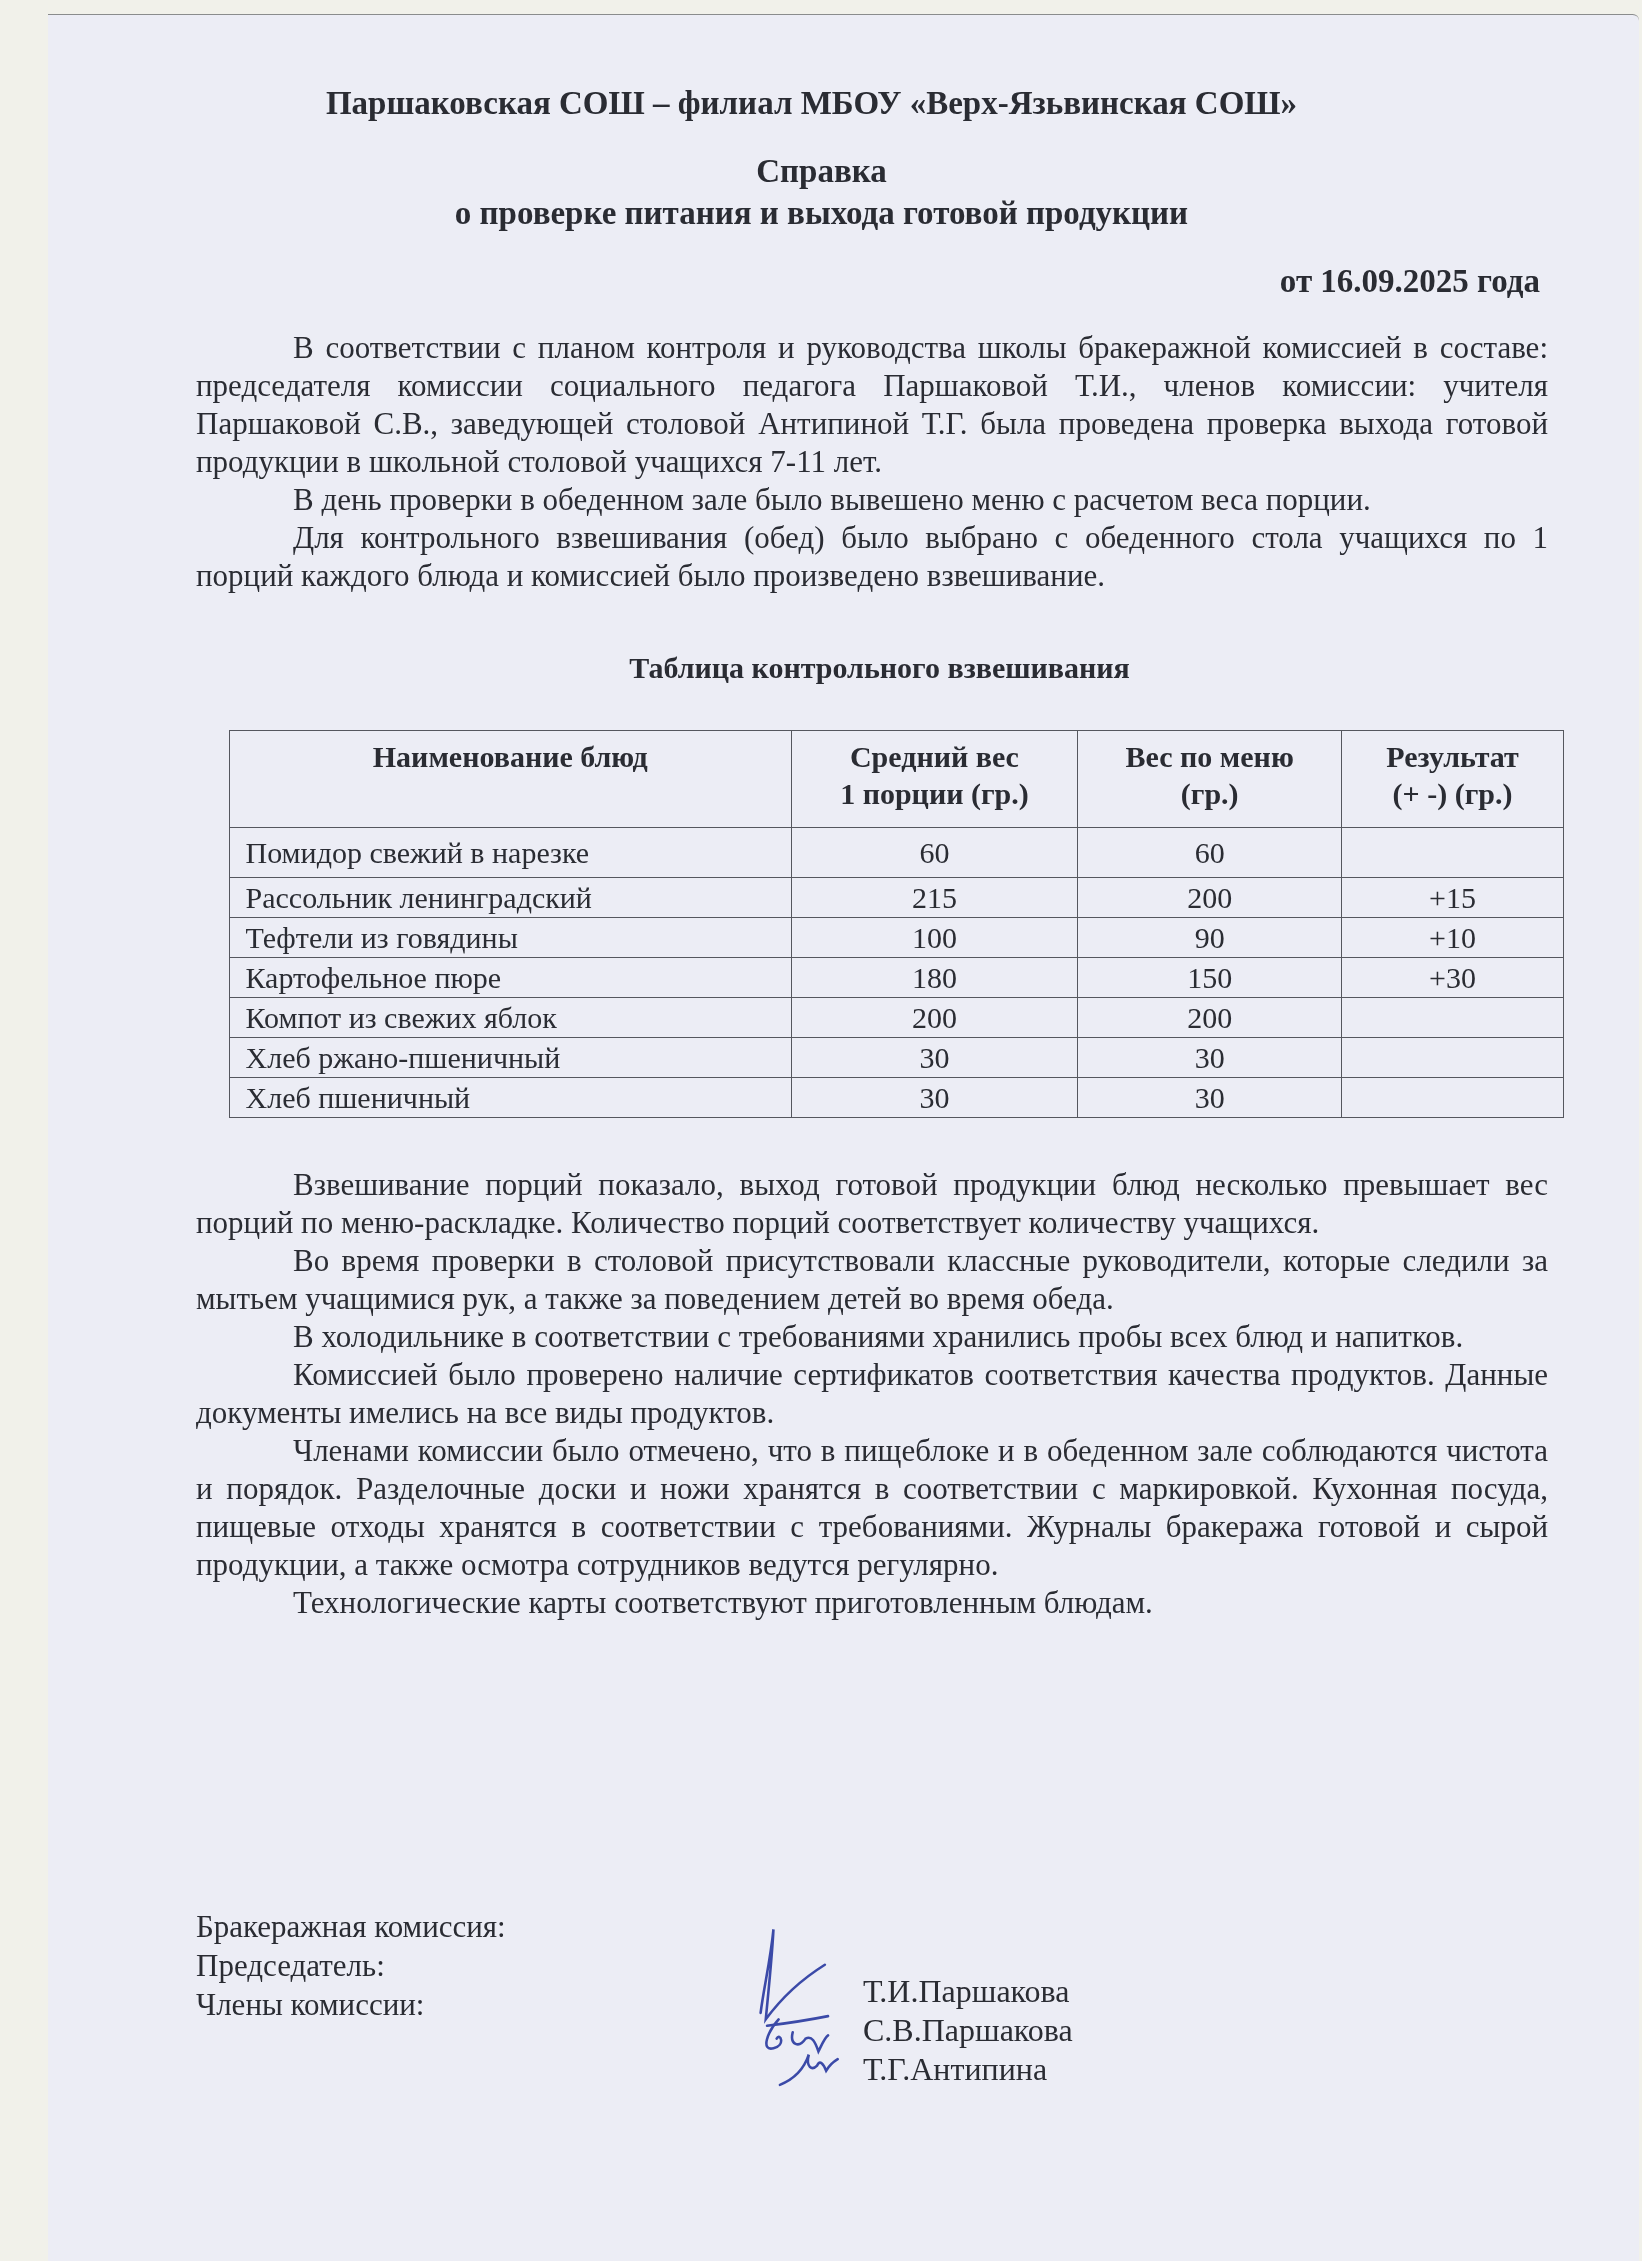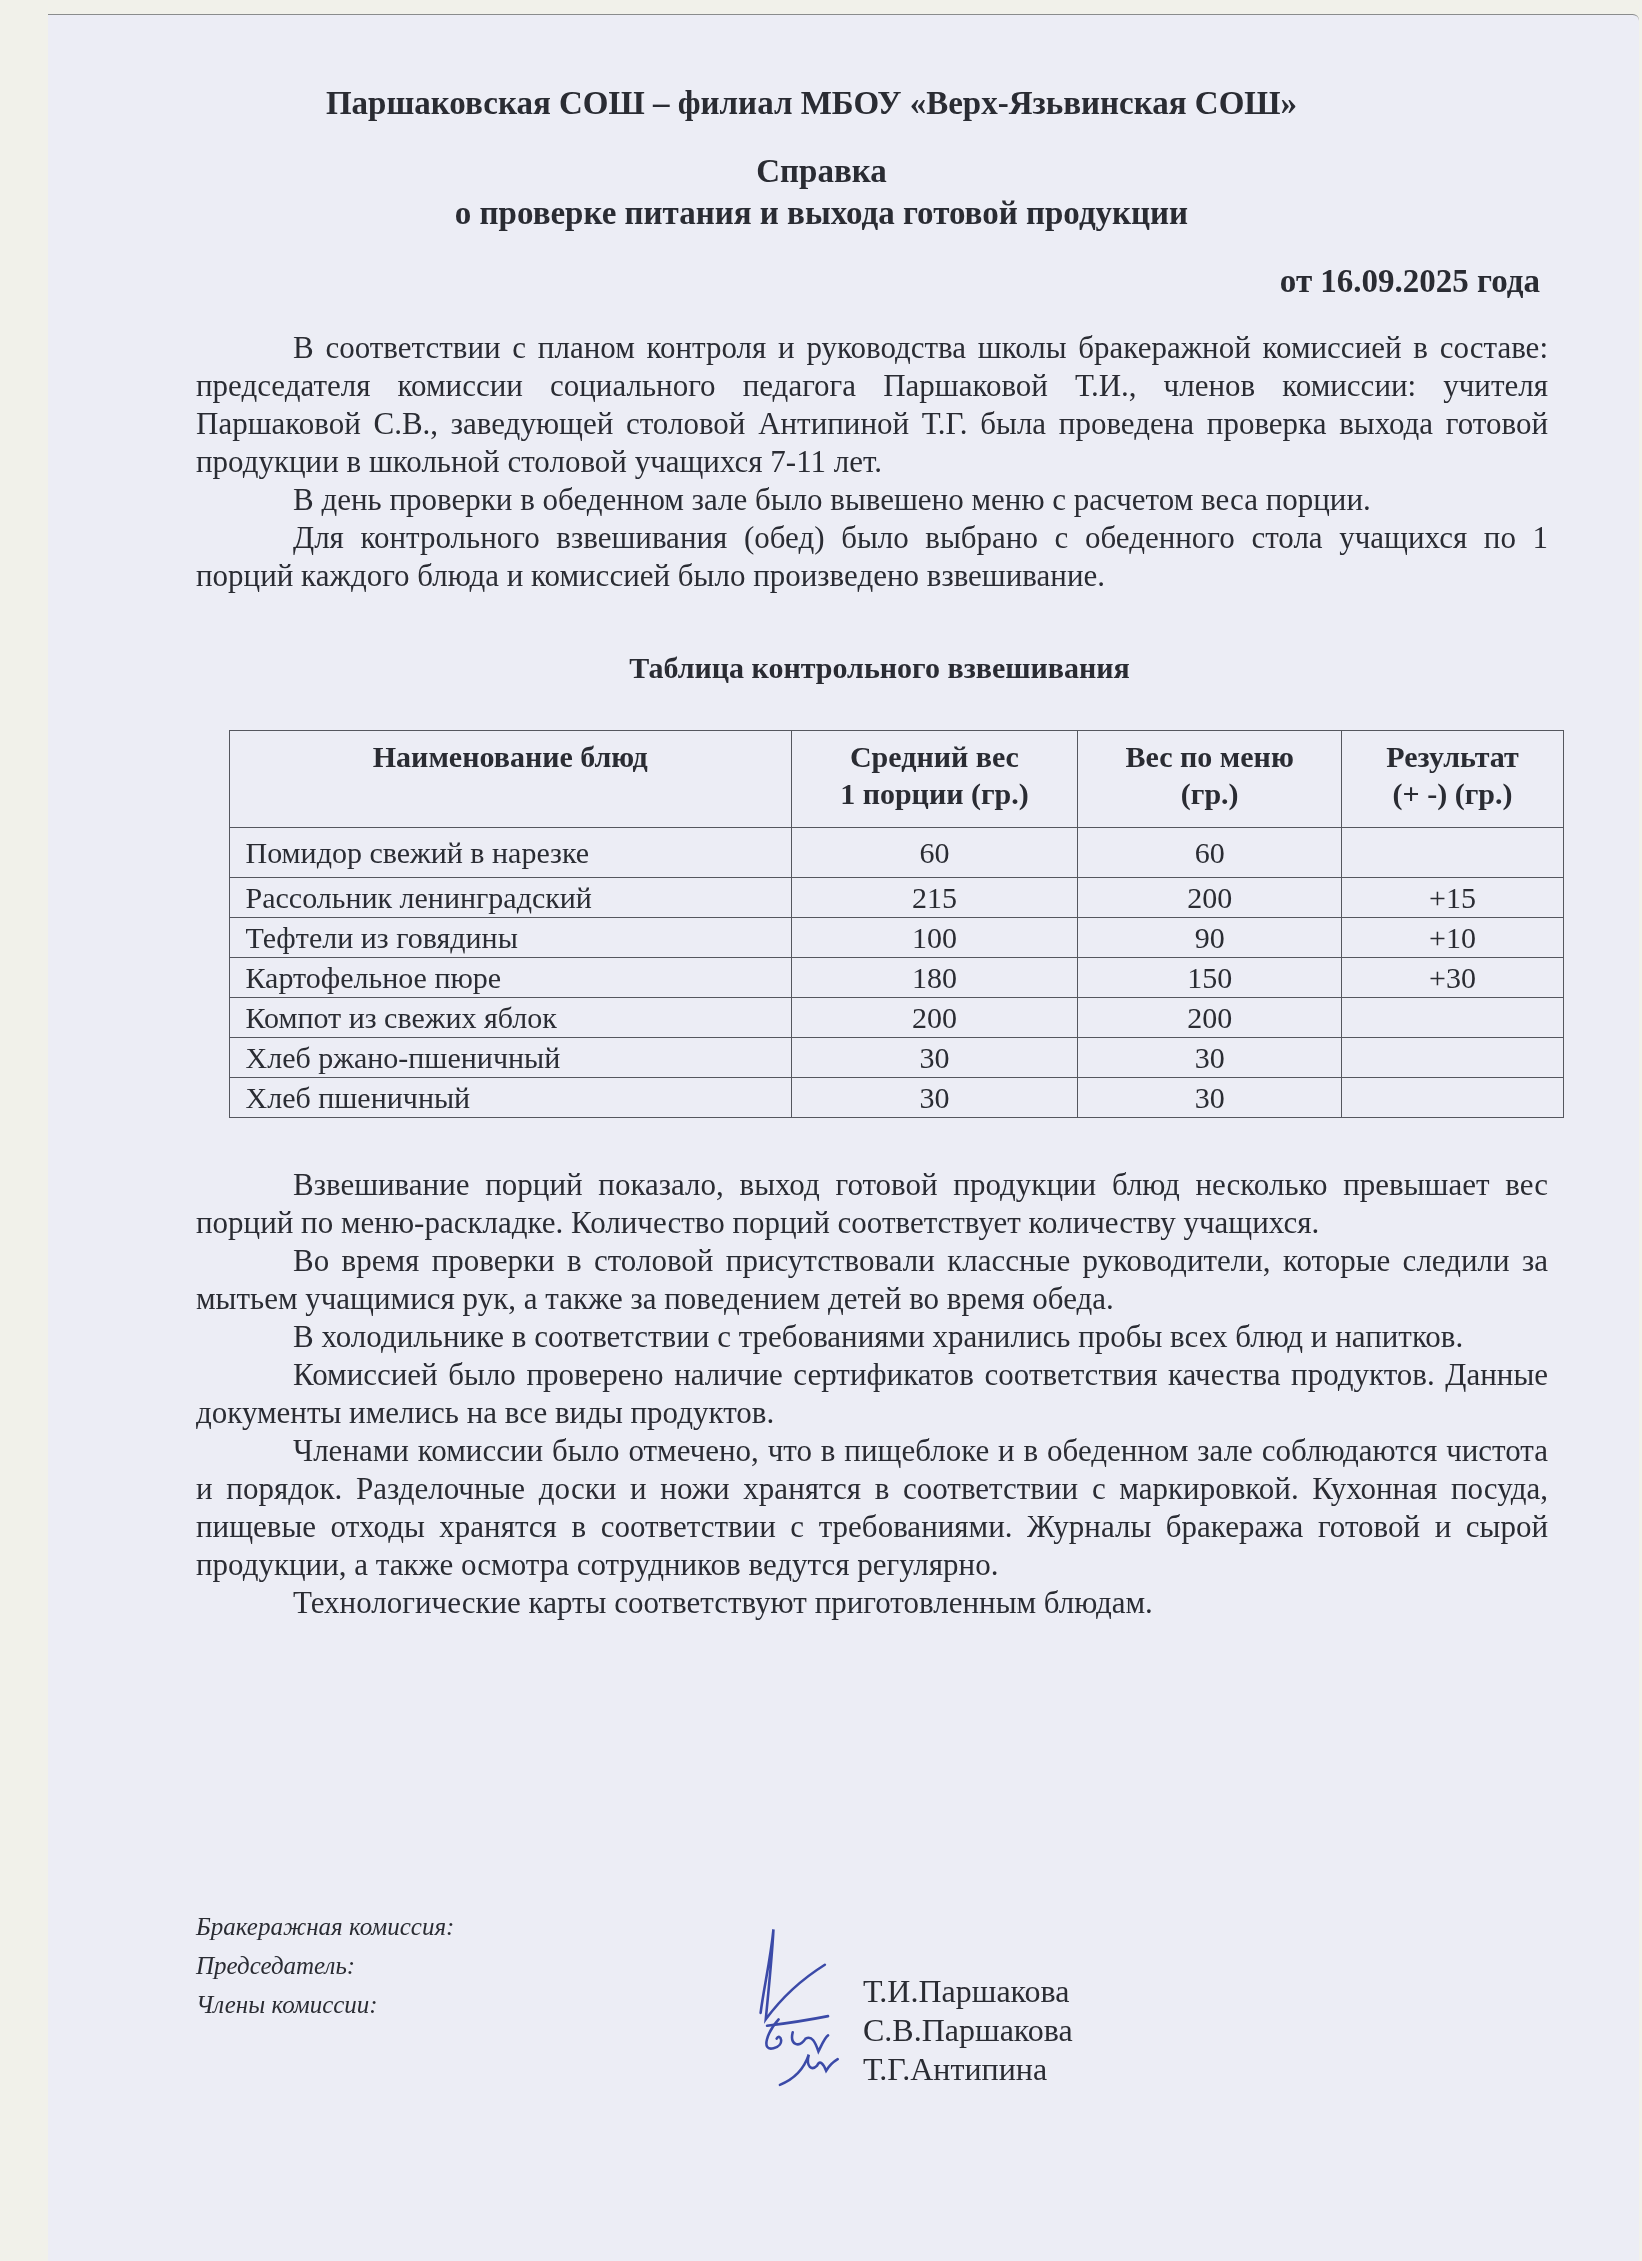--- a/index.html
+++ b/index.html
@@ -35,21 +35,21 @@
   table.weigh th, table.weigh td {
     border: 1.3px solid #55575e; padding: 0;
   }
   table.weigh th { font-weight: bold; vertical-align: top; text-align: center; line-height: 37px; padding-top: 7px; height: 89px; }
   table.weigh td { height: 39px; line-height: 37px; margin-top: 20px; }
   table.weigh td.name { text-align: left; padding-left: 15.5px; }
   table.weigh td.num { text-align: center; }
   table.weigh tr.first td { height: 49px; vertical-align: middle; }
   col.c1 { width: 562px; } col.c2 { width: 287px; } col.c3 { width: 264px; } col.c4 { width: 222px; }
 
-  .sig-block { left: 196px; top: 1907px; font-size: 25px; line-height: 39px; font-style: italic; }
+  .sig-block { left: 196px; top: 1907px; font-size: 31px; line-height: 39px; }
   .sig-names { left: 863px; top: 1946px; font-size: 32px; line-height: 39px; margin-top: 26px; }
   .signature { left: 741px; top: 1923px; width: 142px; height: 167px; }
 </style>
 </head>
 <body>
 
 <div class="paper"></div>
 
 <div class="abs org-title">Паршаковская СОШ – филиал МБОУ «Верх-Язьвинская СОШ»</div>
 <div class="abs doc-title">Справка</div>

